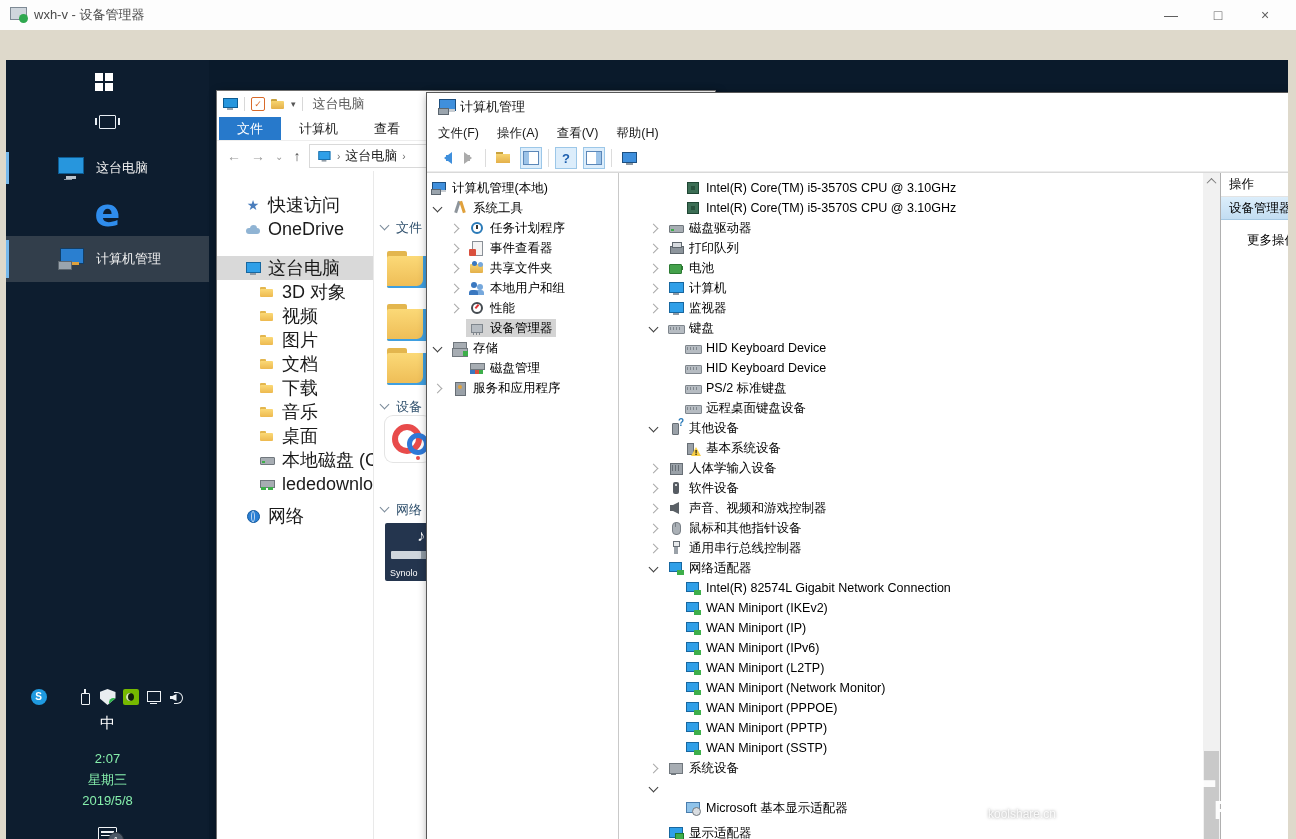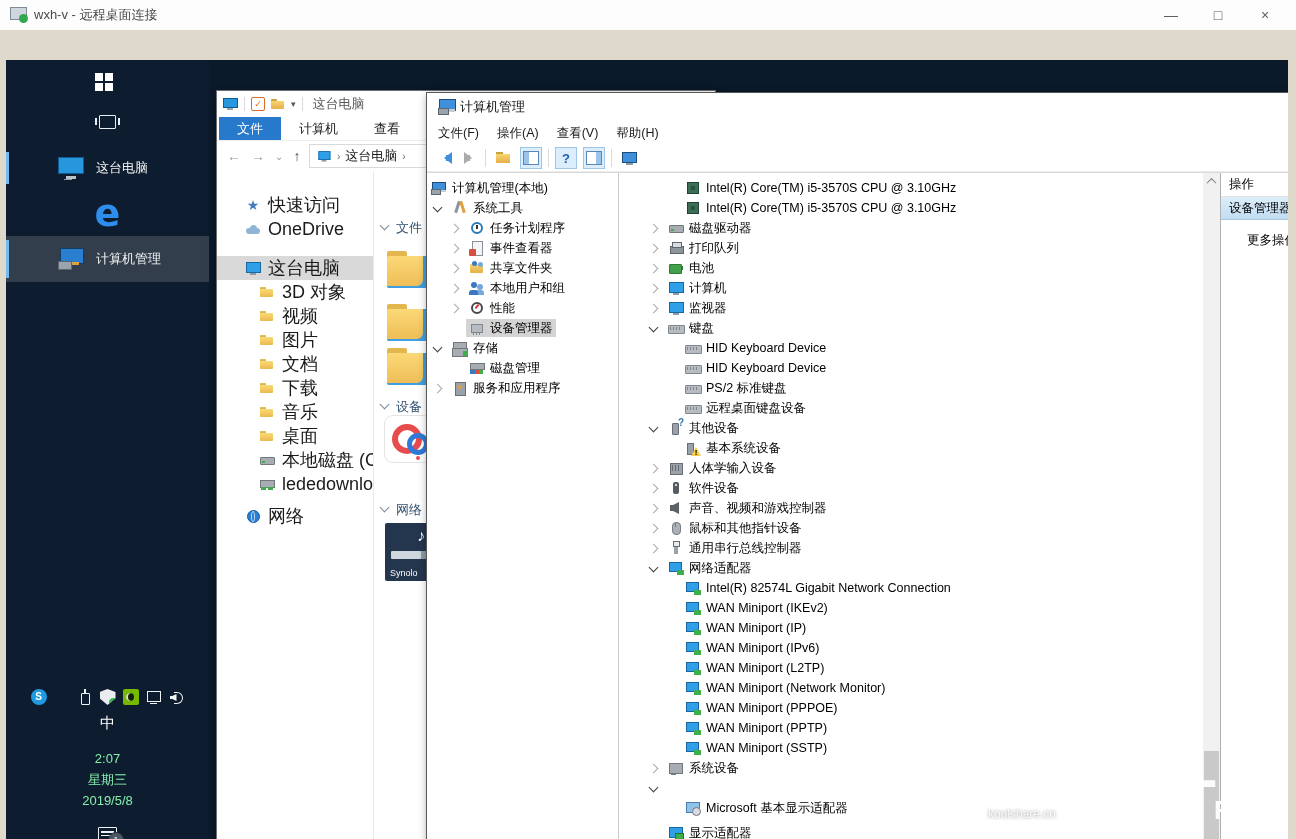--- a/index.html
+++ b/index.html
@@ -229,21 +229,21 @@
   #watermark{position:absolute;z-index:20;pointer-events:none;}
   #wm-kool{position:absolute;left:1032px;top:730px;font-size:62px;font-weight:700;letter-spacing:2px;color:rgba(255,255,255,.93);}
   #wm-share{position:absolute;left:1072px;top:795px;font-size:26px;font-weight:800;letter-spacing:29px;color:rgba(255,255,255,.95);}
   #wm-url{position:absolute;left:988px;top:807px;font-size:12px;color:rgba(255,255,255,.85);text-shadow:0 0 3px rgba(120,120,120,.8);}
 </style>
 </head>
 <body>
 
 <div id="rdp-titlebar">
   <span class="rdp-ico"></span>
-  <span id="rdp-title">wxh-v - 远程桌面连接</span>
+  <span id="rdp-title">wxh-v - 设备管理器</span>
   <span class="winctl" id="ctl-min">—</span>
   <span class="winctl" id="ctl-max">□</span>
   <span class="winctl" id="ctl-close">×</span>
 </div>
 
 <div id="rdp-client">
 <div id="desktop">
 
   <div id="taskbar">
     <div class="tb-btn" id="tb-start">

